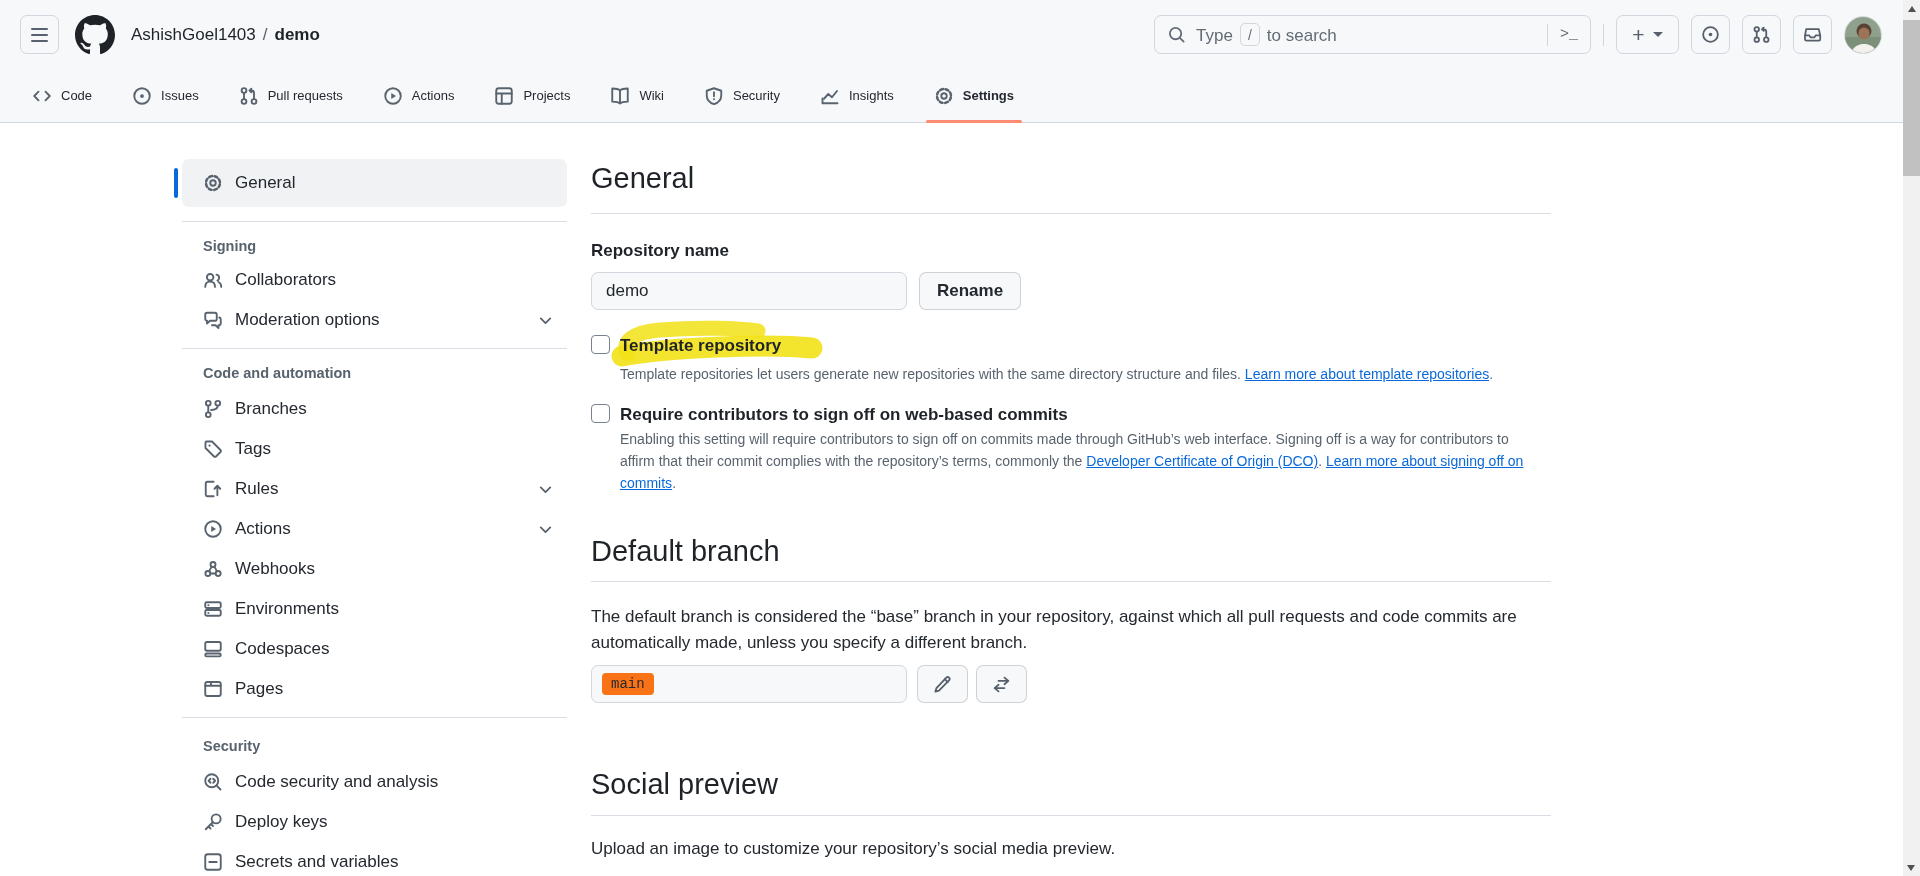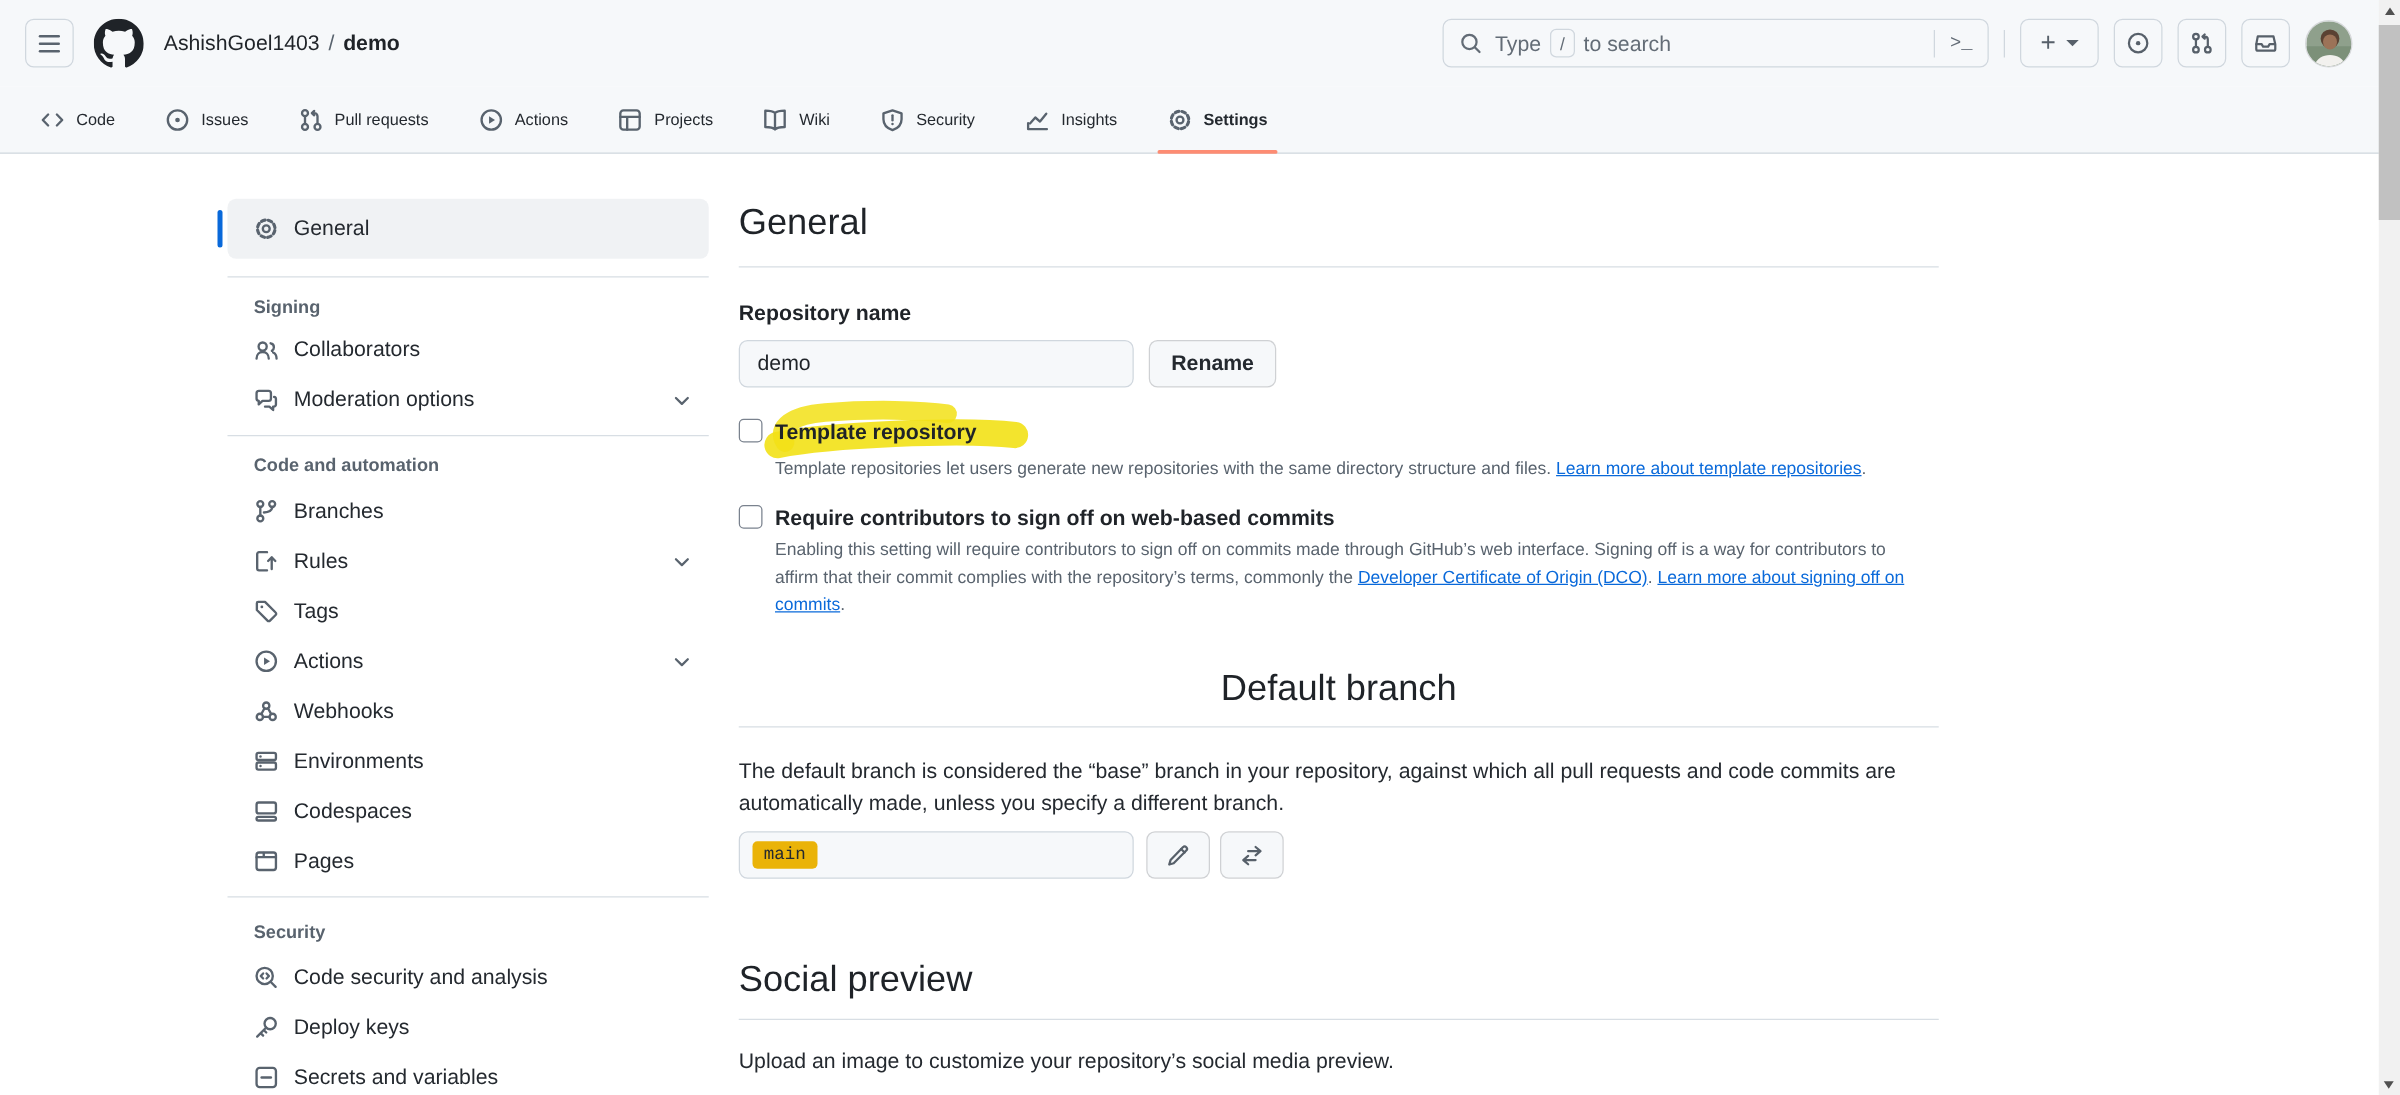--- a/index.html
+++ b/index.html
@@ -77,27 +77,27 @@
   .cb-row.template { margin-top:24px; }
   .cb-row.signoff { margin-top:18px; }
   .checkbox { width:19px; height:19px; border:1.5px solid #7a828e; border-radius:4px; background:#fff; margin-top:1px; cursor:pointer; flex:none; }
   .cb-label { font-size:17px; font-weight:600; position:relative; cursor:pointer; line-height:23px; }
   .cb-label .txt { position:relative; z-index:1; }
   .hl-svg { position:absolute; left:-12px; top:-16px; width:216px; height:52px; z-index:0; pointer-events:none; }
   .cb-desc { margin:6px 0 0 29px; font-size:14px; color:#59636e; line-height:22px; max-width:920px; }
   .cb-desc.narrow { margin-top:2px; max-width:905px; }
   a.blue { color:#0969da; text-decoration:underline; }
 
-  .h1-default { margin-top:38px;text-align:center; }
+  .h1-default { margin-top:38px; }
   .hr-default { margin-top:11px; }
   .body-par { margin-top:22px; font-size:17px; color:#24292f; line-height:26px; }
   .branch-row { margin-top:9px; display:flex; align-items:center; }
   .branch-field { width:316px; height:38px; background:#f6f8fa; border:1px solid #d0d7de; border-radius:7px;
                   display:flex; align-items:center; padding:0 10px; }
-  .branch-badge { background:#eab308; color:#24292f; font-family:"Liberation Mono", monospace; font-size:14px;
+  .branch-badge { background:#f97316; color:#24292f; font-family:"Liberation Mono", monospace; font-size:14px;
                   padding:3px 9px; border-radius:4px; }
   .icon-btn { width:51px; height:38px; background:#f6f8fa; border:1px solid rgba(31,35,40,.18); border-radius:7px;
               display:flex; align-items:center; justify-content:center; color:#57606a; cursor:pointer; margin-left:10px; }
 
   .h1-social { margin-top:62px; }
   .hr-social { margin-top:12px; }
   .par-social { margin-top:20px; }
 
   
   .scrollbar { position:absolute; top:0; right:0; width:17px; height:876px; background:#f1f1f1; z-index:50; }
@@ -374,32 +374,32 @@
     <div class="side-head">Code and automation</div>
     <div class="side-list" style="margin-top:8px">
       <div class="side-item">
         <svg class="icon20 stroke">
             <use href="#i-branch"></use>
           </svg>
         <span>Branches</span>
       </div>
       <div class="side-item">
         <svg class="icon20 stroke">
+            <use href="#i-tag"></use>
+          </svg>
+        <span>Tags</span>
+      </div>
+      <div class="side-item">
+        <svg class="icon20 stroke">
             <use href="#i-rules"></use>
           </svg>
         <span>Rules</span>
         <svg class="icon16 stroke chev">
             <use href="#i-chevron"></use>
           </svg>
-      </div>
-      <div class="side-item">
-        <svg class="icon20 stroke">
-            <use href="#i-tag"></use>
-          </svg>
-        <span>Tags</span>
       </div>
       <div class="side-item">
         <svg class="icon20 stroke">
             <use href="#i-play"></use>
           </svg>
         <span>Actions</span>
         <svg class="icon16 stroke chev">
             <use href="#i-chevron"></use>
           </svg>
       </div>

